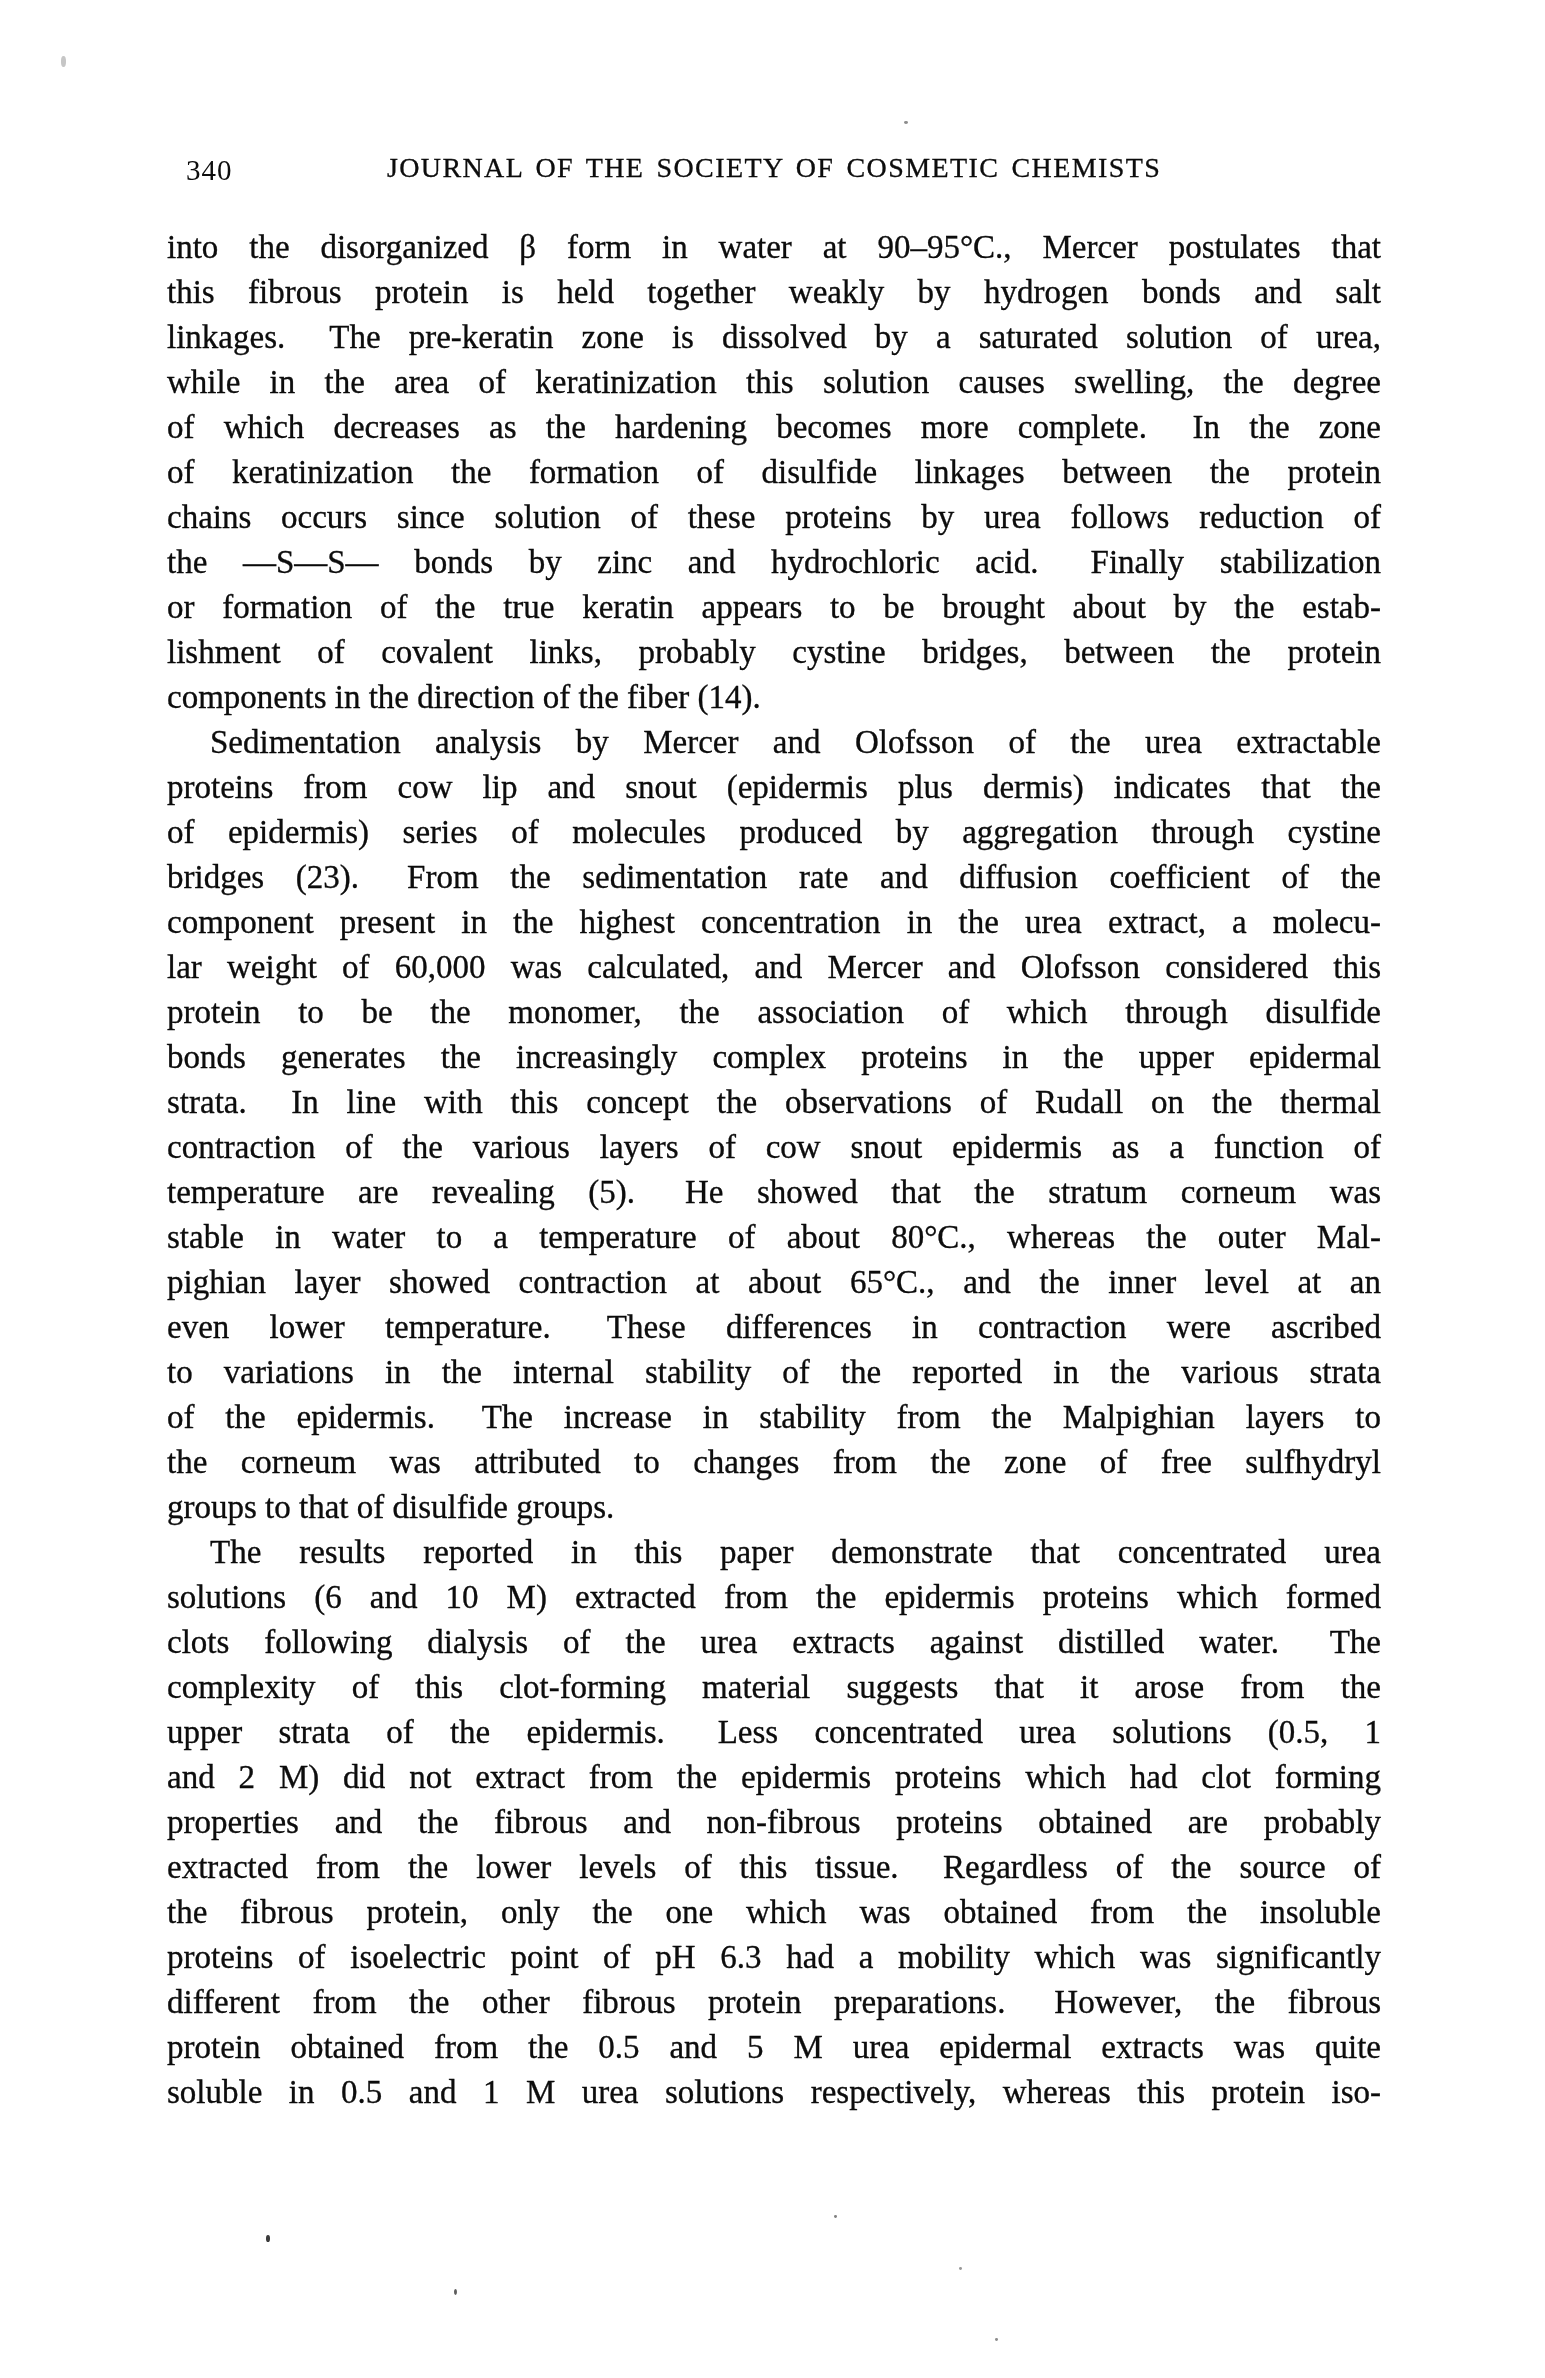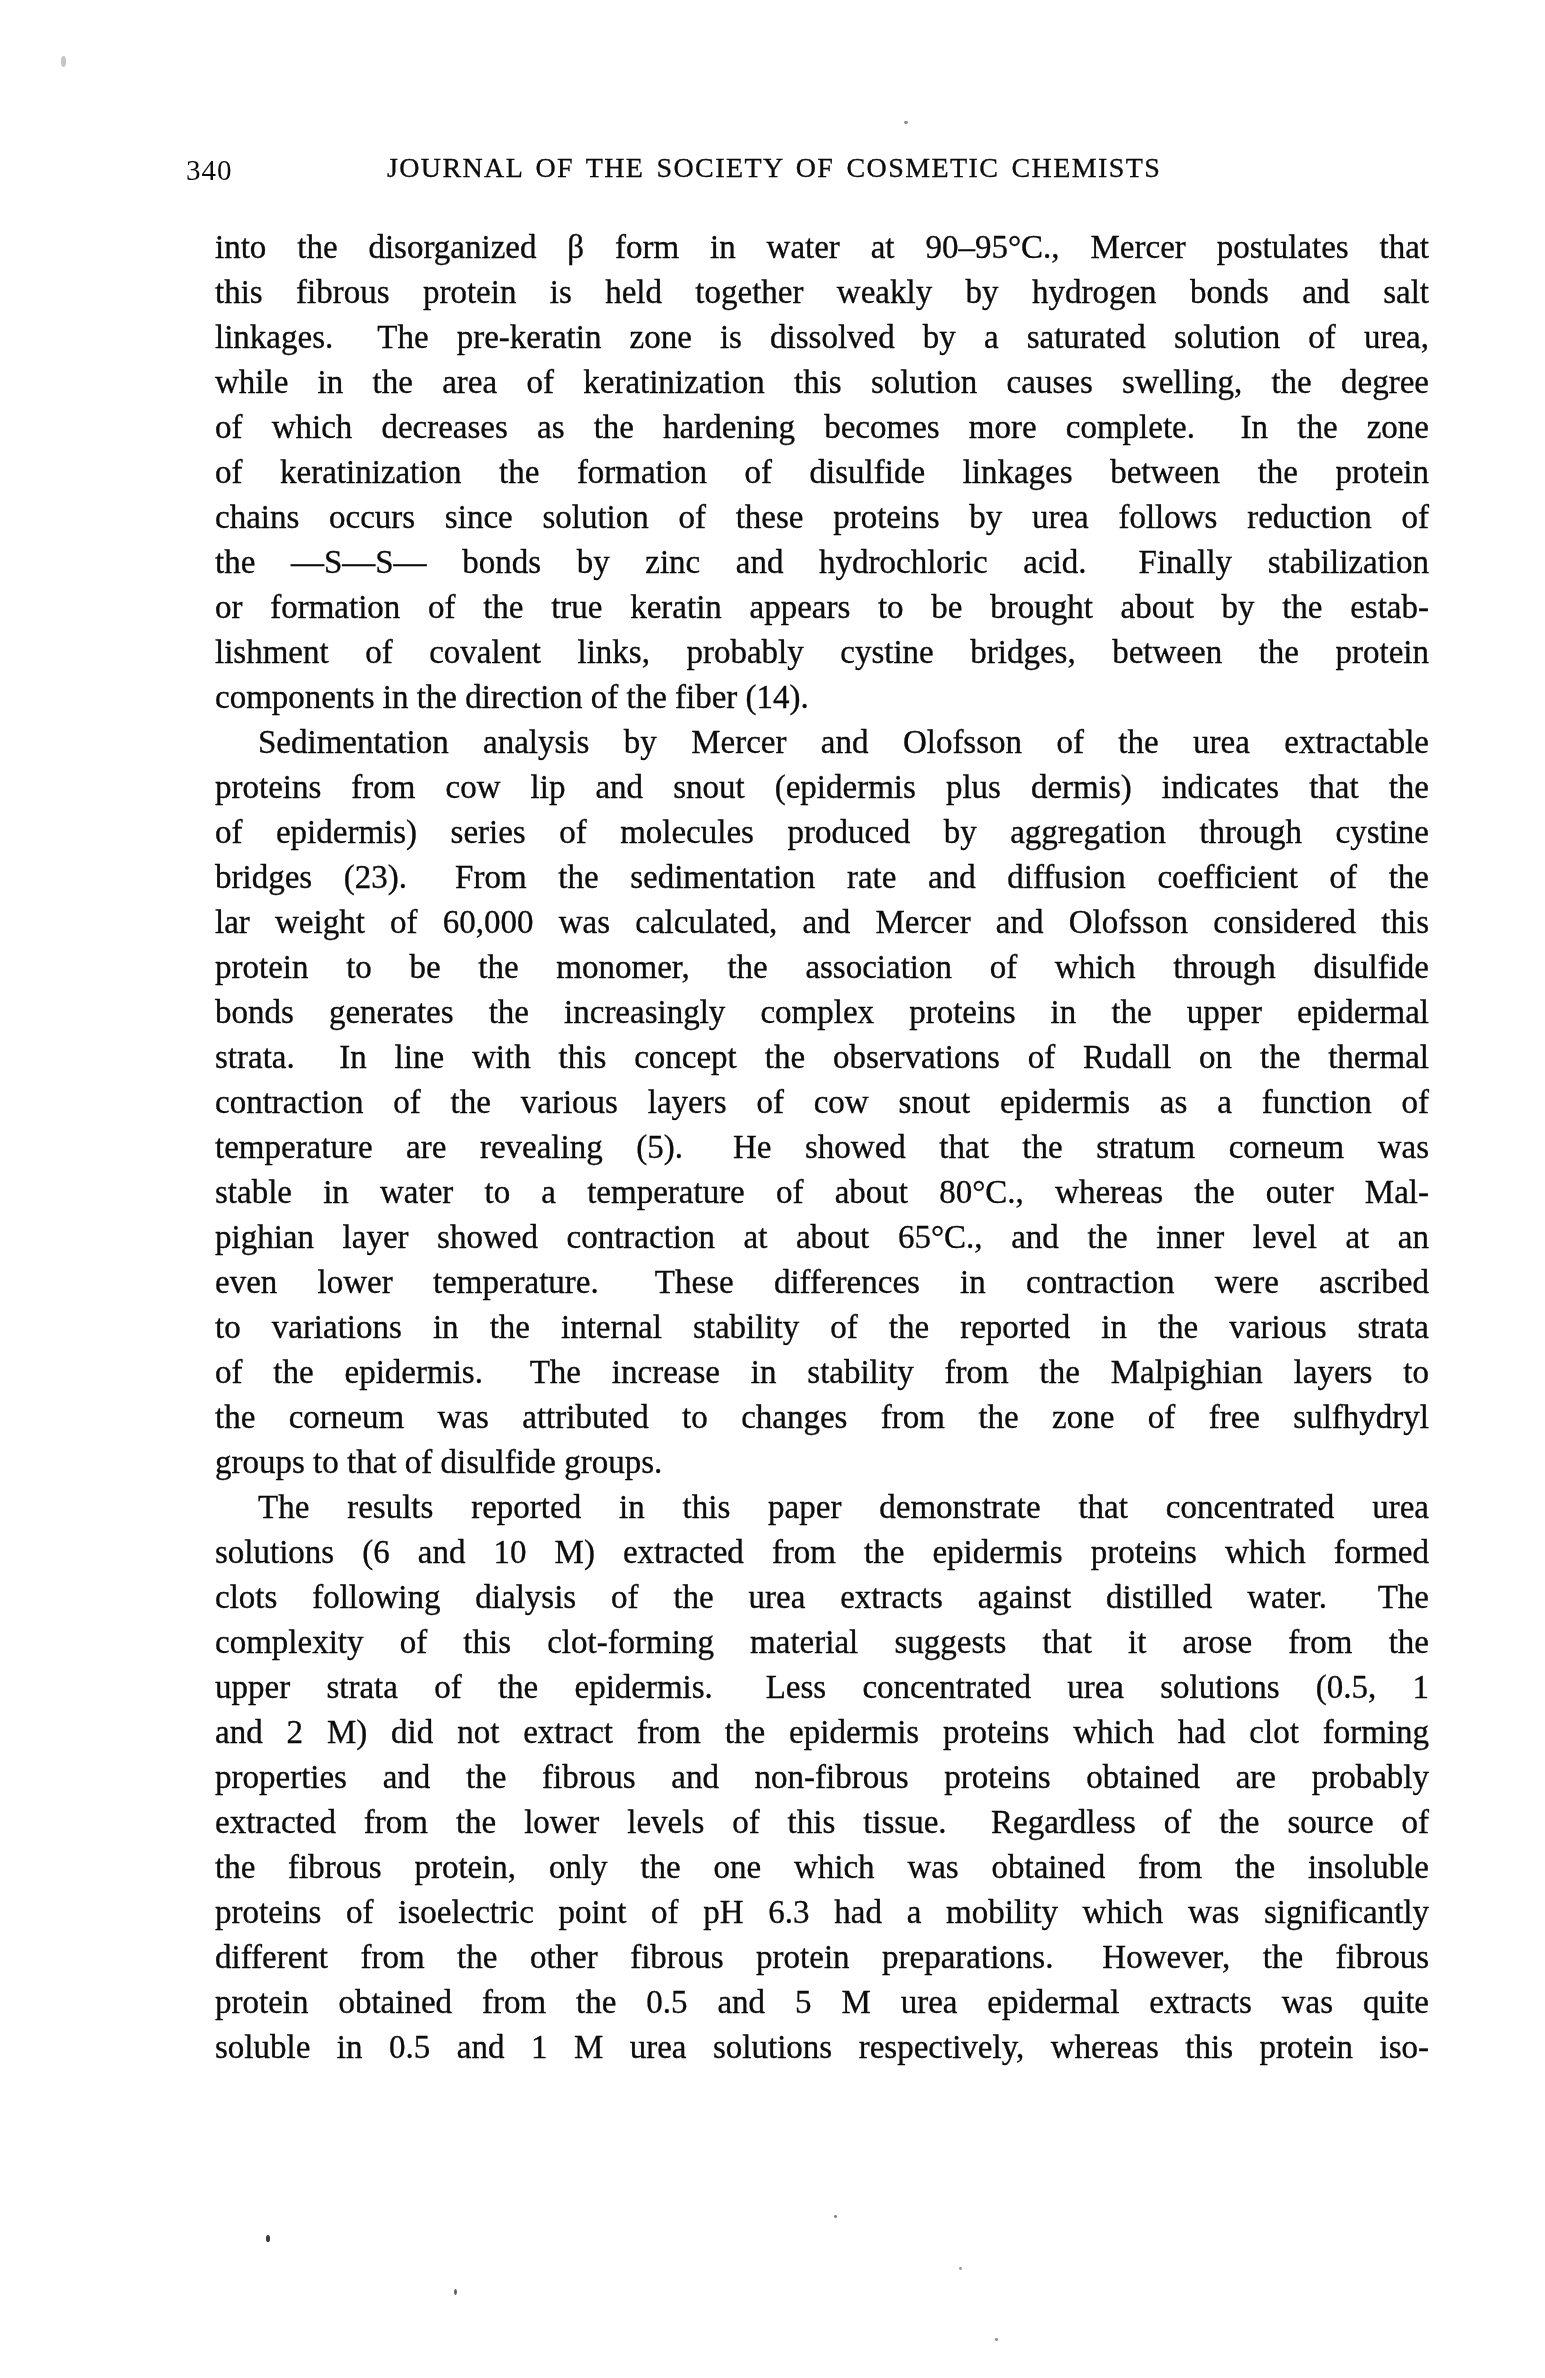--- a/index.html
+++ b/index.html
@@ -34,21 +34,20 @@
     white-space: nowrap;
     font-family: Liberation Serif, serif;
     -webkit-text-stroke: 0.3px #000;
   }
   .page-body {
     position: absolute;
     left: 167px; top: 225px;
     width: 1214px;
     font-size: 33px;
     line-height: 45px;
-    margin-left: 48px;
     -webkit-text-stroke: 0.3px #000;
   }
   .para { margin: 0; padding: 0; }
   .ln {
     text-align: justify;
     text-align-last: justify;
     hyphens: none;
   }
   .ln.start { text-indent: 43px; }
   .ln.end { text-align-last: left; }
@@ -83,20 +82,21 @@
       <div class="ln">or formation of the true keratin appears to be brought about by the estab-</div>
       <div class="ln">lishment of covalent links, probably cystine bridges, between the protein</div>
       <div class="ln end">components in the direction of the fiber (14).</div>
     </div>
 
     <div class="para">
       <div class="ln start">Sedimentation analysis by Mercer and Olofsson of the urea extractable</div>
       <div class="ln">proteins from cow lip and snout (epidermis plus dermis) indicates that the</div>
       <div class="ln">of epidermis) series of molecules produced by aggregation through cystine</div>
       <div class="ln">bridges (23).  From the sedimentation rate and diffusion coefficient of the</div>
+      <div class="ln">component present in the highest concentration in the urea extract, a molecu-</div>
       <div class="ln">lar weight of 60,000 was calculated, and Mercer and Olofsson considered this</div>
       <div class="ln">protein to be the monomer, the association of which through disulfide</div>
       <div class="ln">bonds generates the increasingly complex proteins in the upper epidermal</div>
       <div class="ln">strata.  In line with this concept the observations of Rudall on the thermal</div>
       <div class="ln">contraction of the various layers of cow snout epidermis as a function of</div>
       <div class="ln">temperature are revealing (5).  He showed that the stratum corneum was</div>
       <div class="ln">stable in water to a temperature of about 80°C., whereas the outer Mal-</div>
       <div class="ln">pighian layer showed contraction at about 65°C., and the inner level at an</div>
       <div class="ln">even lower temperature.  These differences in contraction were ascribed</div>
       <div class="ln">to variations in the internal stability of the reported in the various strata</div>

